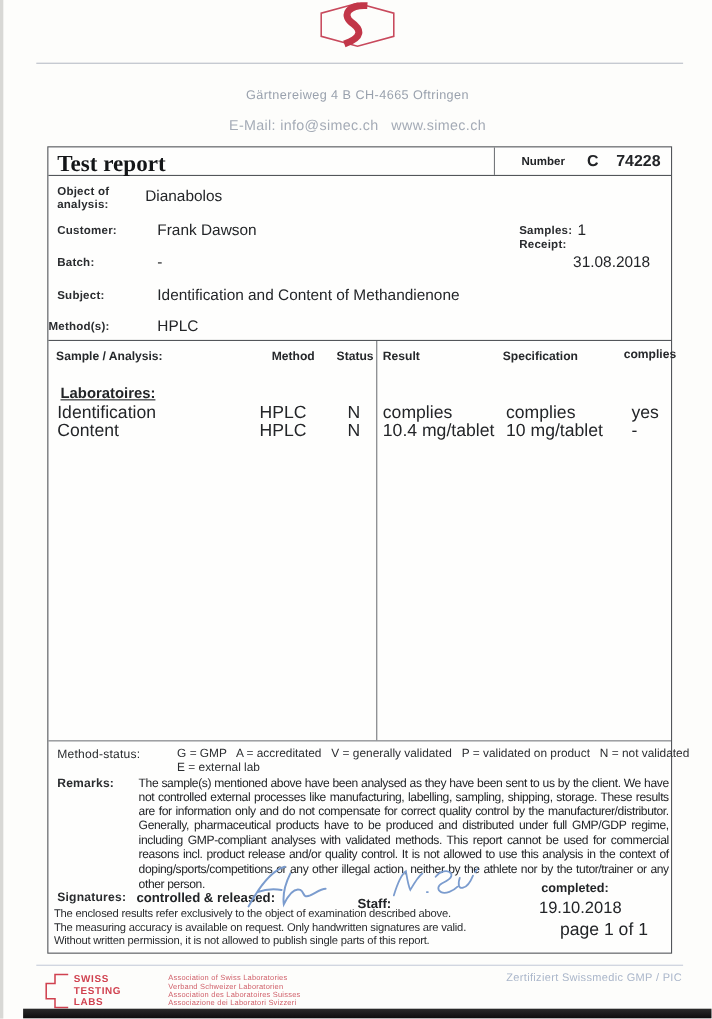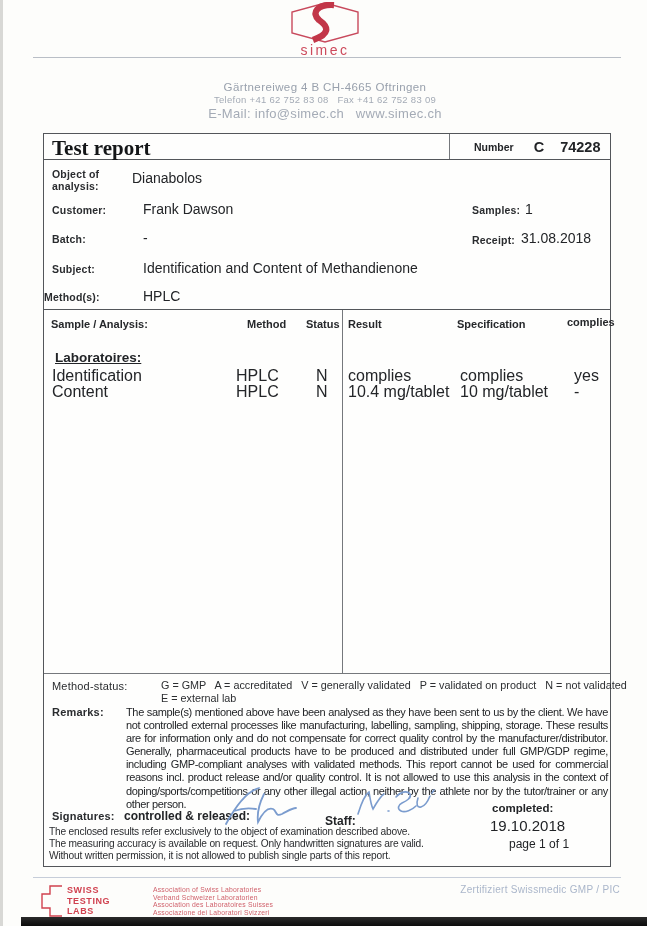--- a/index.html
+++ b/index.html
@@ -61,26 +61,24 @@
 <body>
 
 <div class="page">
 
   <div class="abs center" style="top:2px;">
     <svg width="74" height="42" viewBox="0 0 74 42">
       <polygon points="37,1 70,10 70,31 37,40 4,31 4,10" fill="none" stroke="#c8495c" stroke-width="1.4"></polygon>
       <path d="M46,3 C29,2 23,11 31,18 C41,25 42,32 25,38" fill="none" stroke="#c23648" stroke-width="6.4"></path>
     </svg>
   </div>
-  <div class="abs center brand-word" style="top:42px;">simec</div>
 
   <div class="abs hdr-line" style="top:57px; left:30px; right:26px;"></div>
 
   <div class="abs center co-addr" style="top:81px;">Gärtnereiweg 4 B  CH-4665 Oftringen</div>
-  <div class="abs center co-small" style="top:94px;">Telefon +41 62 752 83 08   Fax +41 62 752 83 09</div>
   <div class="abs center co-small" style="top:106px; font-size:13px;">E-Mail: info@simec.ch   www.simec.ch</div>
 
   <div class="box">
 
     <div class="titlebar">
       <div class="title">Test report</div>
       <div class="numcell">
         <span class="numlabel">Number</span>
         <span class="numpfx">C</span>
         <span class="numval">74228</span>
@@ -92,21 +90,21 @@
 analysis:</div>
       <div class="abs fvalue" style="left:88px; top:10px;">Dianabolos</div>
 
       <div class="abs flabel" style="left:8px; top:44px;">Customer:</div>
       <div class="abs fvalue" style="left:99px; top:41px;">Frank Dawson</div>
       <div class="abs flabel" style="left:428px; top:44px;">Samples:</div>
       <div class="abs fvalue" style="left:481px; top:41px;">1</div>
 
       <div class="abs flabel" style="left:8px; top:73px;">Batch:</div>
       <div class="abs fvalue" style="left:99px; top:70px;">-</div>
-      <div class="abs flabel" style="left:428px; top:74px;text-align:center;">Receipt:</div>
+      <div class="abs flabel" style="left:428px; top:56px;text-align:center;">Receipt:</div>
       <div class="abs fvalue" style="left:477px; top:70px;">31.08.2018</div>
 
       <div class="abs flabel" style="left:8px; top:103px;">Subject:</div>
       <div class="abs fvalue" style="left:99px; top:100px;">Identification and Content of Methandienone</div>
 
       <div class="abs flabel" style="left:0; top:131px;">Method(s):</div>
       <div class="abs fvalue" style="left:99px; top:128px;">HPLC</div>
     </div>
 
     <div class="tablesec">
@@ -160,21 +158,21 @@
       </svg>
 
       <div class="abs sig-label" style="left:281px; top:680px; font-size:12px;">Staff:</div>
 
       <svg class="abs" style="left:312px; top:654px;" width="80" height="32" viewBox="0 0 80 32">
         <path d="M2,26 C6,13 10,6 13,4 C14,10 15,17 17,21 C21,14 25,8 28,6 M32,23 L33,23 M40,9 C44,4 51,2 54,6 C56,10 50,13 46,15 C42,17 41,21 45,23 C49,25 56,22 60,18 M62,10 C60,16 61,20 65,19 C69,18 72,13 74,8 M76,5 L78,2" fill="none" stroke="#7b9cce" stroke-width="1.6" stroke-linecap="round"></path>
       </svg>
 
       <div class="abs sig-label" style="left:448px; top:668px; font-size:11.5px;">completed:</div>
       <div class="abs" style="left:446px; top:683px; font-size:15px;">19.10.2018</div>
-      <div class="abs" style="left:465px; top:703px; font-size:12px;">page 1 of 1</div>
+      <div class="abs" style="left:465px; top:703px; font-size:16px;">page 1 of 1</div>
 
       <div class="abs fineprint" style="left:5px; top:692px;">The enclosed results refer exclusively to the object of examination described above.</div>
       <div class="abs fineprint" style="left:5px; top:704px;">The measuring accuracy is available on request. Only handwritten signatures are valid.</div>
       <div class="abs fineprint" style="left:5px; top:716px;">Without written permission, it is not allowed to publish single parts of this report.</div>
     </div>
   </div>
 
   <div class="abs ftr-line" style="top:877px; left:30px; right:26px;"></div>
 
   <div class="abs" style="left:36px; top:884px;">

